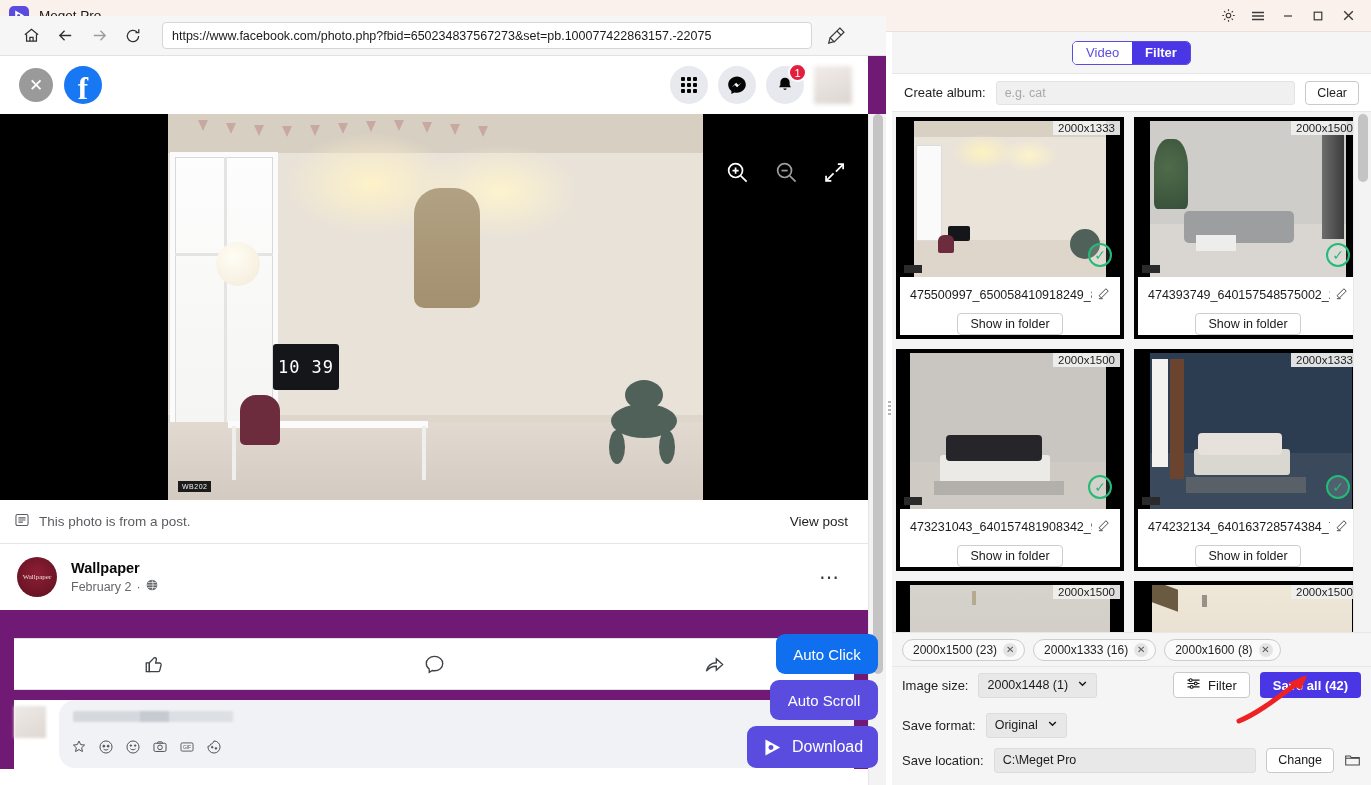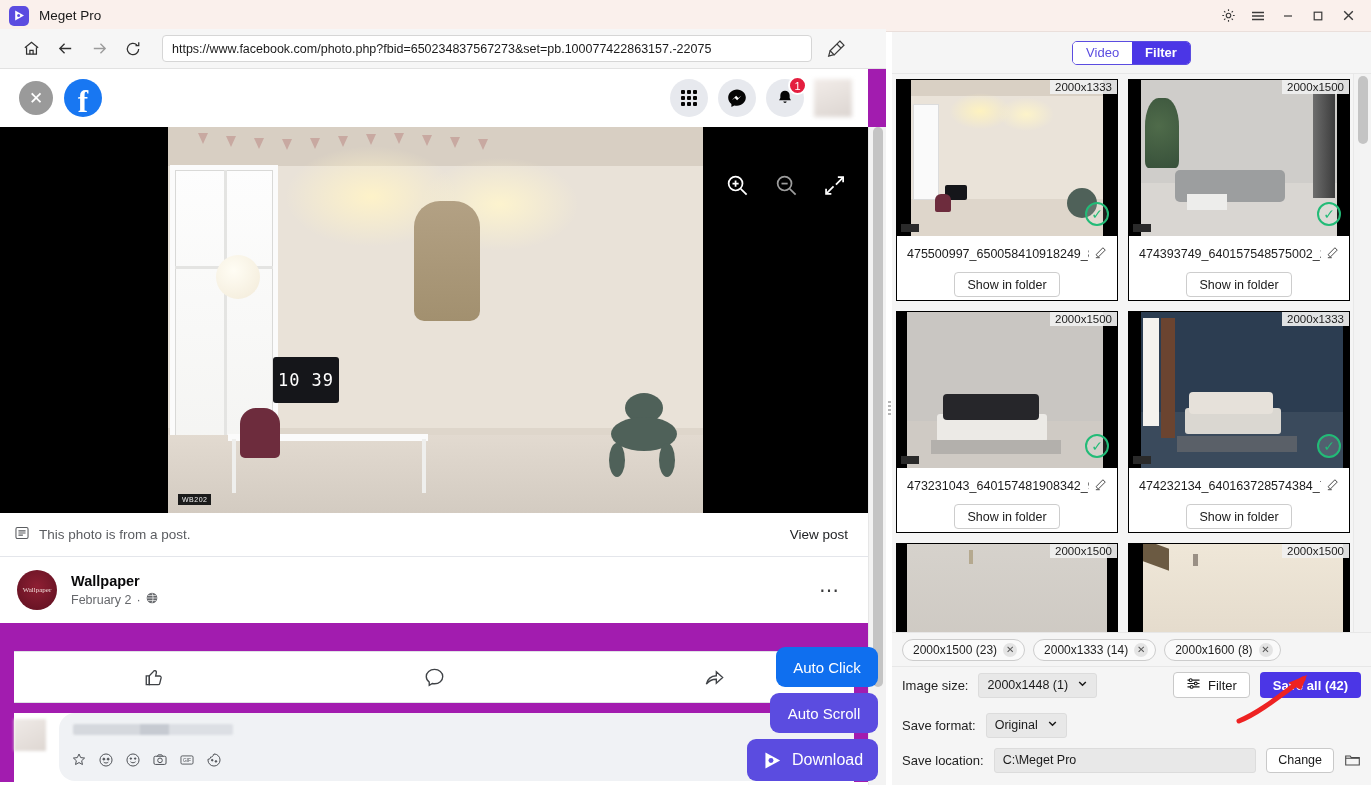--- a/index.html
+++ b/index.html
@@ -25,22 +25,22 @@
   .app-title { margin-left: 10px; font-size: 13.5px; color: #1a1a1a; }
   .tb-spacer { flex: 1 1 auto; }
   .tb-btn {
     width: 30px; height: 30px; display: flex; align-items: center; justify-content: center;
     color: #3a3a3a;
   }
   .tb-btn.close { margin-right: 8px; }
 
   
   .browser {
-    position: absolute; left: 0; top: 29px; width: 886px; height: 753px;
-    background: #a21caf;
+    position: absolute; left: 0; top: 16px; width: 886px; height: 753px;
+    background: #701a75;
   }
   .navbar {
     position: absolute; left: 0; top: 0; width: 886px; height: 40px;
     background: #f6f6f6; border-bottom: 1px solid #e2e2e2;
     display: flex; align-items: center;
   }
   .nav-ico {
     width: 34px; height: 30px; display: flex; align-items: center; justify-content: center;
     color: #303030;
   }
@@ -294,21 +294,21 @@
   .grid-wrap {
     flex: 1 1 auto; position: relative; overflow: hidden;
     background: #f5f5f5;
   }
   .grid {
     position: absolute; left: 0; top: 0; right: 18px; bottom: 0;
     padding: 5px 4px 0 4px; display: grid; grid-template-columns: 1fr 1fr; gap: 10px 10px;
     overflow: hidden;
   }
   .card {
-    background: #ffffff; border: 1px solid #000000; height: 222px; position: relative;
+    background: #ffffff; border: 4px solid #000000; height: 222px; position: relative;
     display: flex; flex-direction: column; align-items: center;
   }
   .thumb-box {
     width: 100%; height: 156px; background: #000; position: relative; overflow: hidden;
     flex: 0 0 auto;
   }
   .thumb-img { position: absolute; inset: 0; }
   .res-badge {
     position: absolute; right: 0; top: 0; background: rgba(240,240,240,.92);
     font-size: 11.5px; color: #1c1c1c; padding: 1px 5px;
@@ -699,20 +699,25 @@
 
   <div class="panel">
 
     <div class="panel-top">
       <div class="seg">
         <div>Video</div>
         <div class="on">Filter</div>
       </div>
     </div>
 
+    <div class="album-row">
+      <span class="lbl">Create album:</span>
+      <input class="album-input" type="text" placeholder="e.g. cat" style="">
+      <button class="clear-btn">Clear</button>
+    </div>
 
     <div class="grid-wrap">
       <div class="grid">
 
         <div class="card">
           <div class="thumb-box">
             <div class="thumb-img" style="left:14px;right:14px;background:
                  radial-gradient(ellipse 44px 26px at 36% 20%, rgba(255,243,190,.95), rgba(255,240,190,0) 70%),
                  radial-gradient(ellipse 40px 24px at 60% 22%, rgba(255,245,200,.9), rgba(255,240,190,0) 70%),
                  linear-gradient(#d9d0c4 0 10%, #eae3d9 10% 76%, #ded6cb 76% 100%);"></div>
@@ -835,21 +840,21 @@
         <div class="thumb2"></div>
       </div>
     </div>
 
     <div class="chips">
       <span class="chip">
         <span>2000x1500 (23)</span>
         <span class="x">✕</span>
       </span>
       <span class="chip">
-        <span>2000x1333 (14)</span>
+        <span>2000x1333 (16)</span>
         <span class="x">✕</span>
       </span>
       <span class="chip">
         <span>2000x1600 (8)</span>
         <span class="x">✕</span>
       </span>
     </div>
 
     <div class="row-sz">
       <span class="lbl2">Image size:</span>

